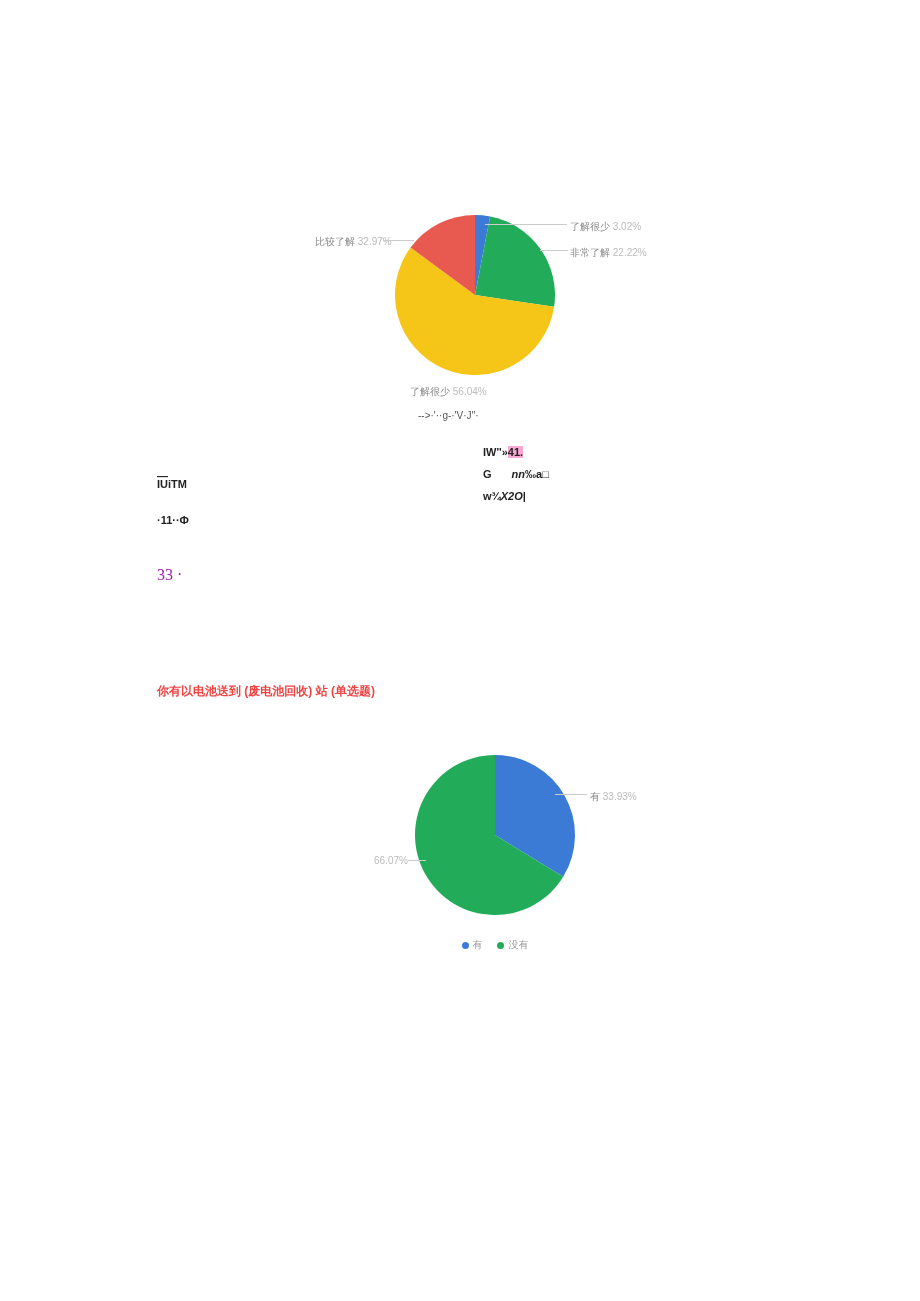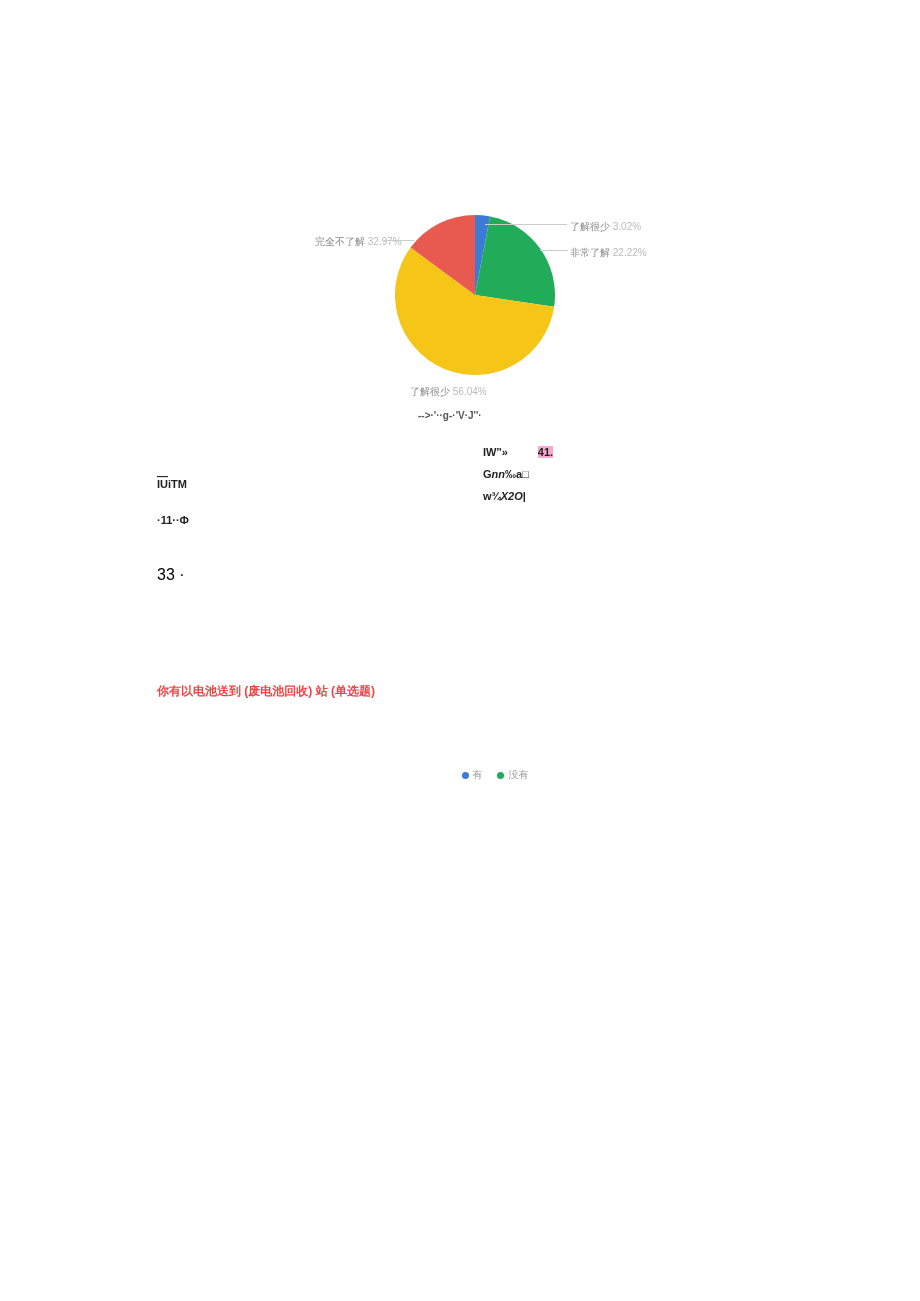--- a/index.html
+++ b/index.html
@@ -52,33 +52,32 @@
     margin-right: 4px;
   }
   .text-block {
     position: absolute;
     font-size: 11px;
     font-weight: bold;
     color: #222;
   }
   .highlight {
     background: #f9a8d4;
-    margin-left: 30px;
   }
   .muted-heading {
     position: absolute;
     font-size: 12px;
     color: #ef4444;
     font-weight: bold;
   }
   .page-num {
     position: absolute;
-    font-family: Liberation Sans, sans-serif;
+    font-family: Liberation Serif, serif;
     font-size: 16px;
-    color: #000000;
+    color: #a21caf;
   }
 </style>
 </head>
 <body>
 
 <div class="chart-wrap" style="left:390px; top:210px;">
   <div class="pie-container" style="width:170px; height:170px;">
     <svg width="170" height="170" viewBox="0 0 170 170">
       <g transform="translate(85,85)">
 
@@ -104,49 +103,70 @@
       <span class="pct"> <span>22.22</span>%</span>
     </div>
     <div class="leader" style="left:150px; top:40px; width:28px;"></div>
 
     <div class="pie-label" style="left:20px; top:175px;text-align:right;">
       <span class="cat">了解很少</span>
       <span class="pct"> <span>56.04</span>%</span>
     </div>
 
     <div class="pie-label" style="left:-75px; top:25px; text-align:right; width:70px;">
-      <span class="cat">完全不了解</span>
+      <span class="cat">比较了解</span>
       <span class="pct"> <span>32.97</span>%</span>
     </div>
     <div class="leader" style="left:-6px; top:30px; width:30px;"></div>
   </div>
 
-  <div class="legend-row" style="margin-top:30px; text-align:left; padding-left:28px; font-weight:bold; color:#555;">
+  <div class="legend-row" style="margin-top:30px; text-align:left; padding-left:28px; font-weight:normal; color:#555;">
     <span>--&gt;·'··g-·'V·J''·</span>
   </div>
 </div>
 
 <div class="text-block" style="left:483px; top:446px;">
   IW''»<span class="highlight">41.</span>
 </div>
 <div class="text-block" style="left:157px; top:470px;">—</div>
 <div class="text-block" style="left:483px; top:468px;">
-  G<span style="font-style:italic;">nn</span>‰a□
+  G<span style="font-style:italic;margin-left:20px;">nn</span>‰a□
 </div>
 <div class="text-block" style="left:157px; top:478px;">IUiTM</div>
 <div class="text-block" style="left:483px; top:490px;">
   w¾<span style="font-style:italic;">X2O</span>|
 </div>
 <div class="text-block" style="left:157px; top:514px;">·11··Ф</div>
 
 <div class="page-num" style="left:157px; top:566px;">33 ·</div>
 
 <div class="muted-heading" style="left:157px; top:683px;">你有以电池送到 (废电池回收) 站 (单选题)</div>
 
 <div class="chart-wrap" style="left:410px; top:750px;">
+  <div class="pie-container" style="width:170px; height:170px;">
+    <svg width="170" height="170" viewBox="0 0 170 170">
+      <g transform="translate(85,85)">
+
+        <path d="M 0 0 L 0 -80 A 80 80 0 0 1 68.23 41.77 Z" fill="#3b7bd6"></path>
+
+        <path d="M 0 0 L 68.23 41.77 A 80 80 0 1 1 0 -80 Z" fill="#22ac5a"></path>
+      </g>
+    </svg>
+
+    <div class="pie-label" style="left:180px; top:40px;">
+      <span class="cat">有</span>
+      <span class="pct"> <span>33.93</span>%</span>
+    </div>
+    <div class="leader" style="left:145px; top:44px; width:32px;"></div>
+
+    <div class="pie-label" style="left:-50px; top:105px; text-align:right; width:48px;">
+      <span class="pct"><span>66.07</span>%</span>
+    </div>
+    <div class="leader" style="left:-2px; top:110px; width:18px;"></div>
+  </div>
 
   <div class="legend-row" style="width:170px; margin-top:18px;">
     <span class="legend-item">
       <span class="legend-dot" style="background:#3b7bd6;"></span>
       <span>有</span>
     </span>
     <span class="legend-item">
       <span class="legend-dot" style="background:#22ac5a;"></span>
       <span>没有</span>
     </span>

